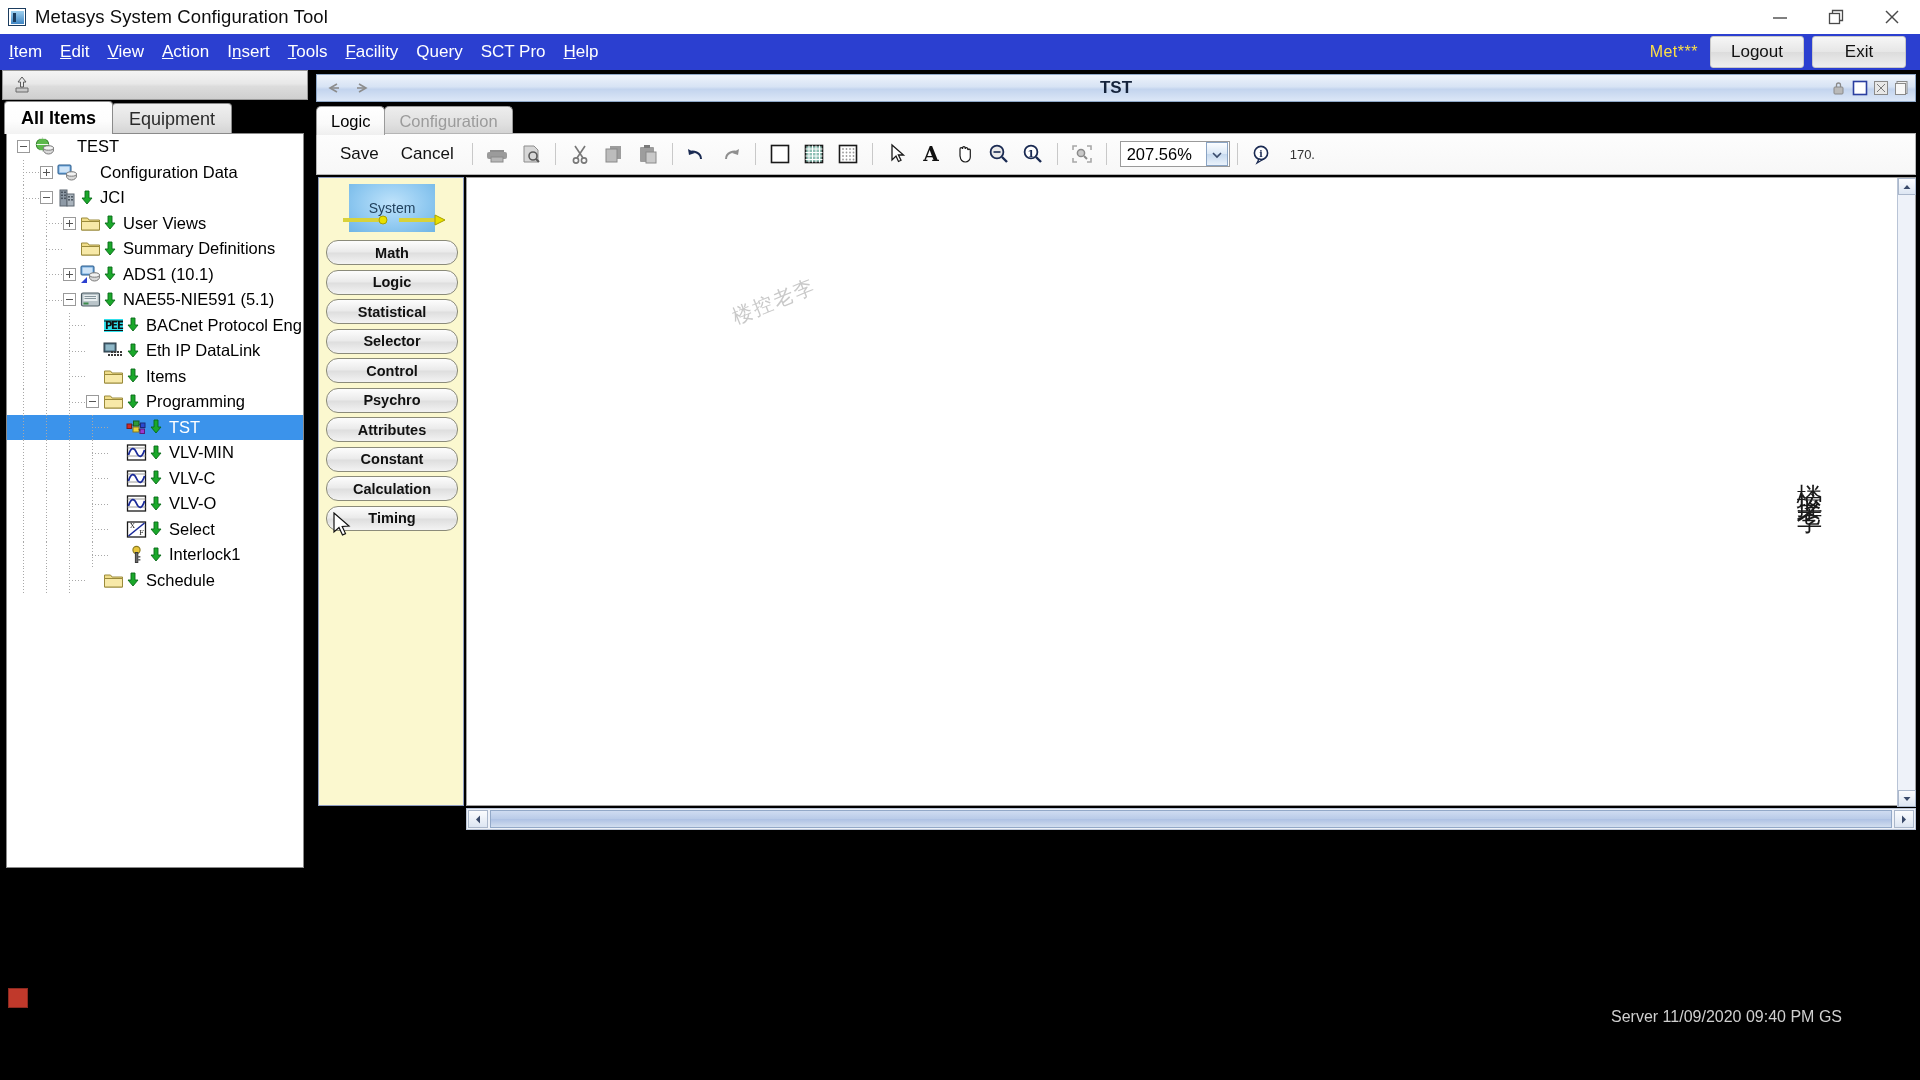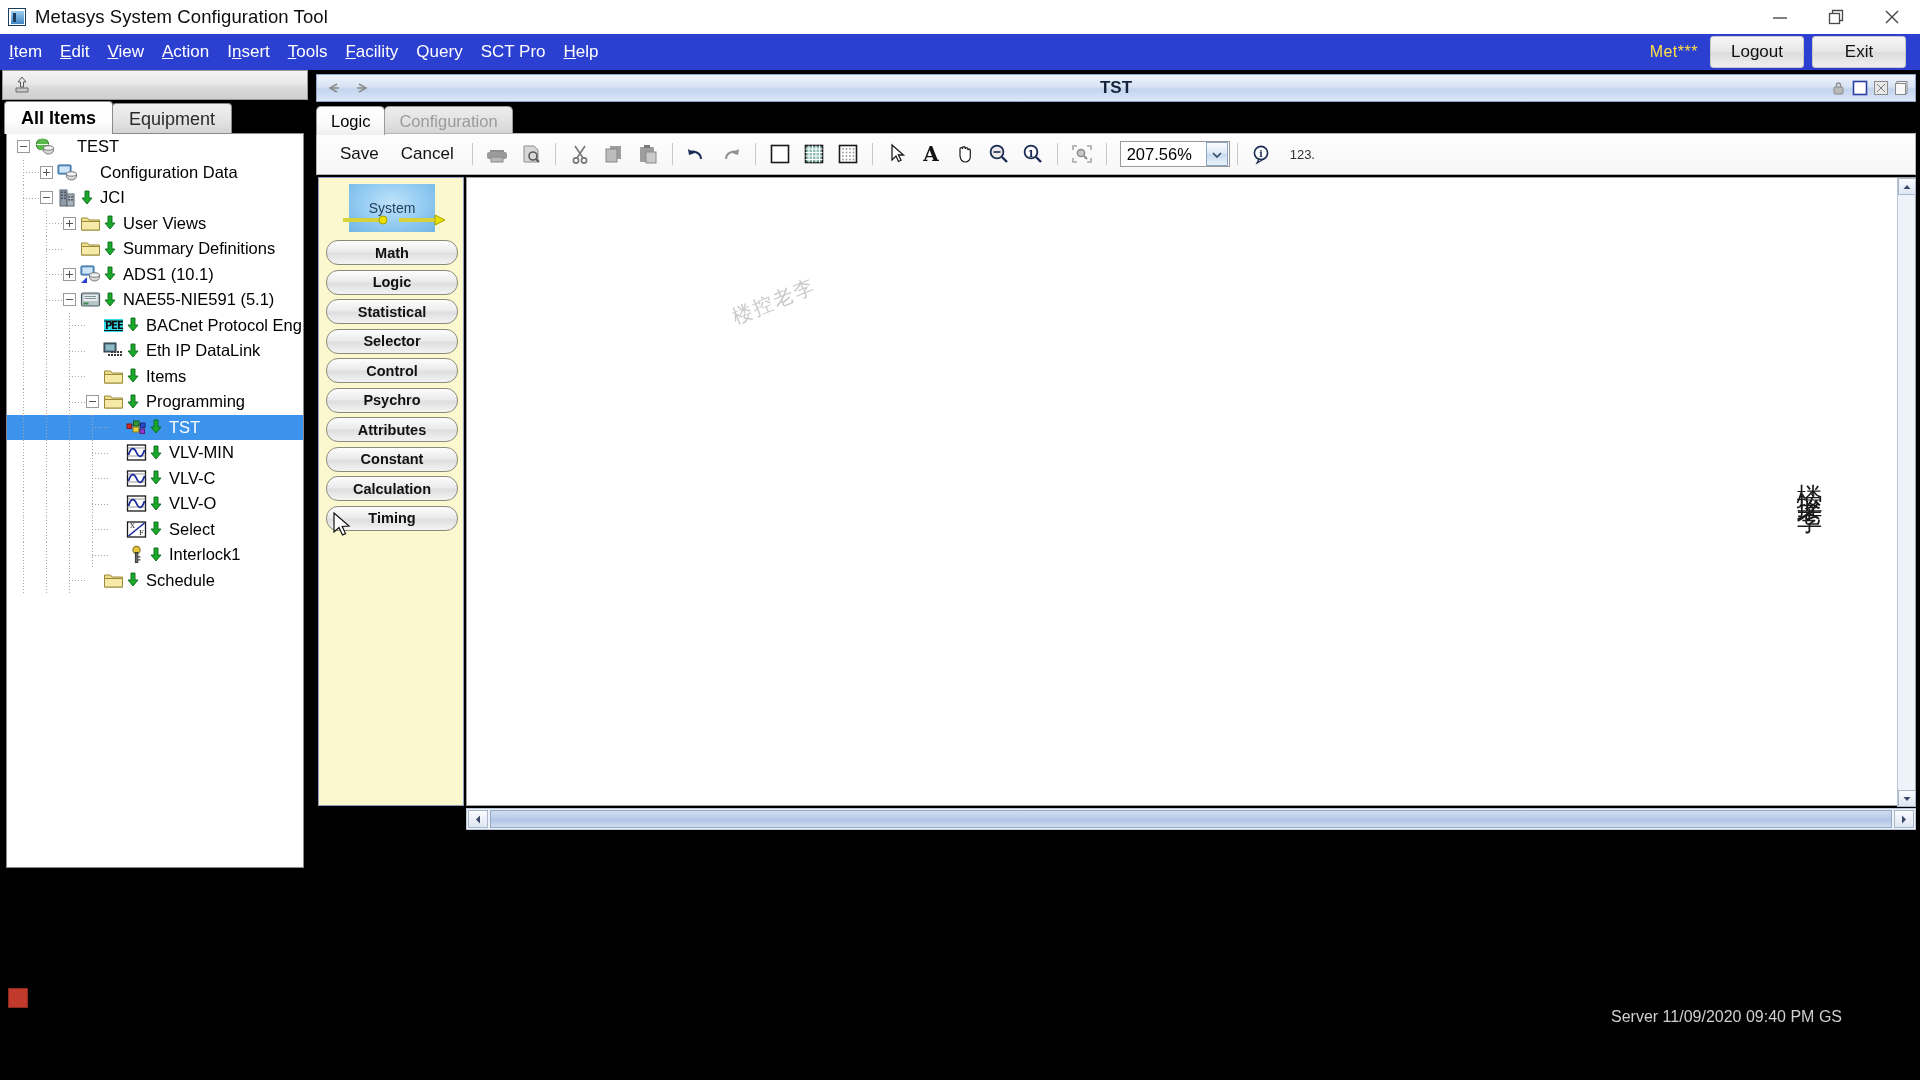--- a/index.html
+++ b/index.html
@@ -936,21 +936,21 @@
     </div>
     <div class="tbsep"></div>
 
     <div class="tbico">
       <svg width="26" height="24" viewBox="0 0 26 24">
         <circle cx="12" cy="11" r="6.6" fill="#ffffff" stroke="#1a2a52" stroke-width="1.6"></circle>
         <text x="12" y="15" font-family="DejaVu Serif, serif" font-size="9" font-weight="bold" text-anchor="middle" fill="#1a2a52">i</text>
         <path d="M10 17 l-2 4 l5 -3 z" fill="#ffffff" stroke="#1a2a52" stroke-width="1.3"></path>
       </svg>
     </div>
-    <div class="tbtxt" style="font-size:13px;color:#333;">123.</div>
+    <div class="tbtxt" style="font-size:13px;color:#333;">170.</div>
   </div>
 
   <div id="palette">
     <div id="sysblock">
       <span>System</span>
     </div>
     <svg style="position:absolute;left:22px;top:34px;" width="108" height="16" viewBox="0 0 108 16">
       <line x1="2" y1="8" x2="38" y2="8" stroke="#d8d23a" stroke-width="4"></line>
       <circle cx="42" cy="8" r="4" fill="#e8e000" stroke="#a8a000"></circle>
       <line x1="58" y1="8" x2="94" y2="8" stroke="#d8d23a" stroke-width="4"></line>

